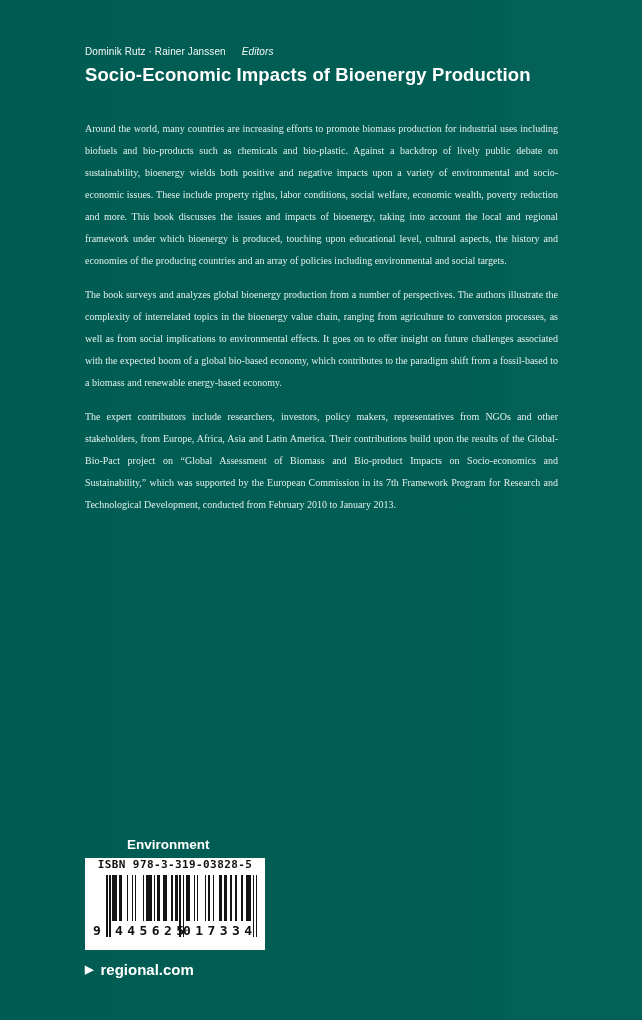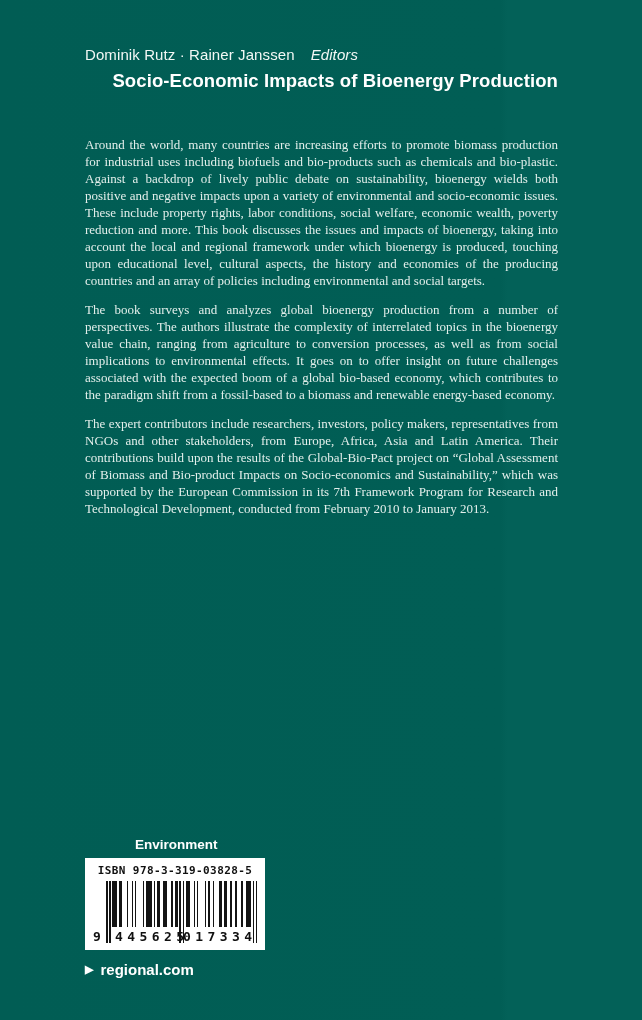--- a/index.html
+++ b/index.html
@@ -15,60 +15,59 @@
     background:linear-gradient(90deg,#015d54 0%,#015e55 78%,#036158 79%,#036158 100%);
   }
   .content{
     position:absolute;
     left:85px;
     top:46px;
     width:473px;
     color:#eef6f2;
   }
   .editors-line{
-    font-size:15px;
+    font-size:10px;
     color:#f2f8f5;
     letter-spacing:.1px;
     margin:0 0 7px 0;
   }
   .editors-line .role{
     font-style:italic;
     margin-left:16px;
   }
   .book-title{
     font-size:18.5px;
     font-weight:bold;
     letter-spacing:.1px;
     color:#ffffff;
-    margin:0 0 44px 0;
-    text-align:right;
+    margin:0 0 32px 0;
   }
   .blurb p{
     font-family:"Liberation Serif", serif;
-    font-size:13px;
-    line-height:17px;
+    font-size:10px;
+    line-height:22px;
     text-align:justify;
     color:#e3efeb;
     margin:0 0 12px 0;
   }
   .series-label{
     position:absolute;
-    left:99px;top:837px;
+    left:91px;top:837px;
     font-size:13.5px;
     font-weight:bold;
     color:#ffffff;
     padding-left:36px;
   }
   .barcode-box{
     position:absolute;
     left:85px;top:858px;
     width:180px;height:92px;
     background:#ffffff;
     box-sizing:border-box;
-    padding-top:6px;
+    padding-top:0;
   }
   .isbn-line{
     font-family:"DejaVu Sans Mono", monospace;
     font-size:11px;
     font-weight:bold;
     letter-spacing:.4px;
     color:#101010;
     text-align:center;
     white-space:nowrap;
   }

